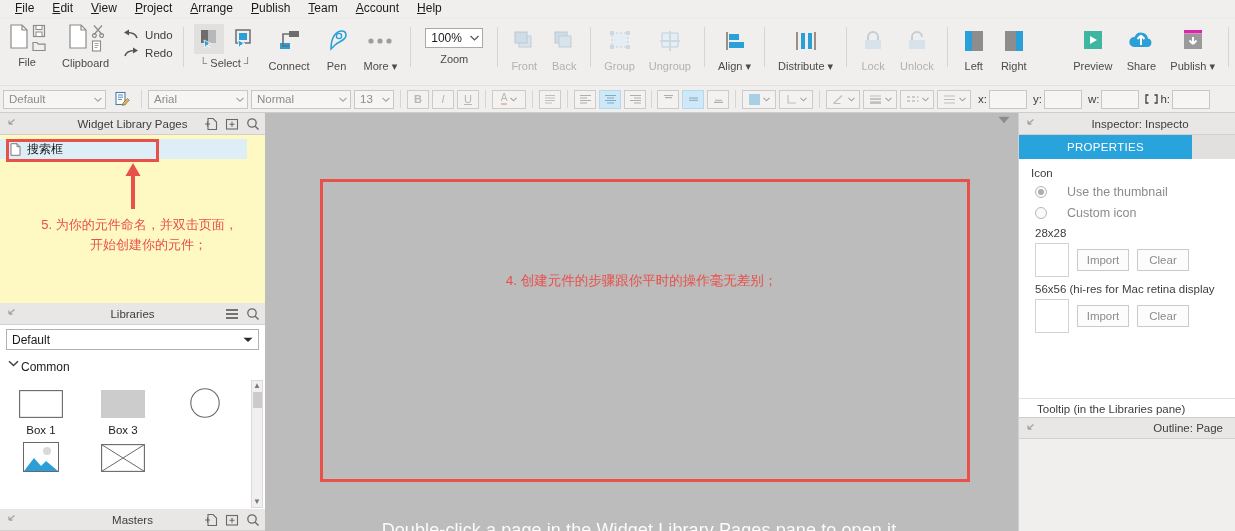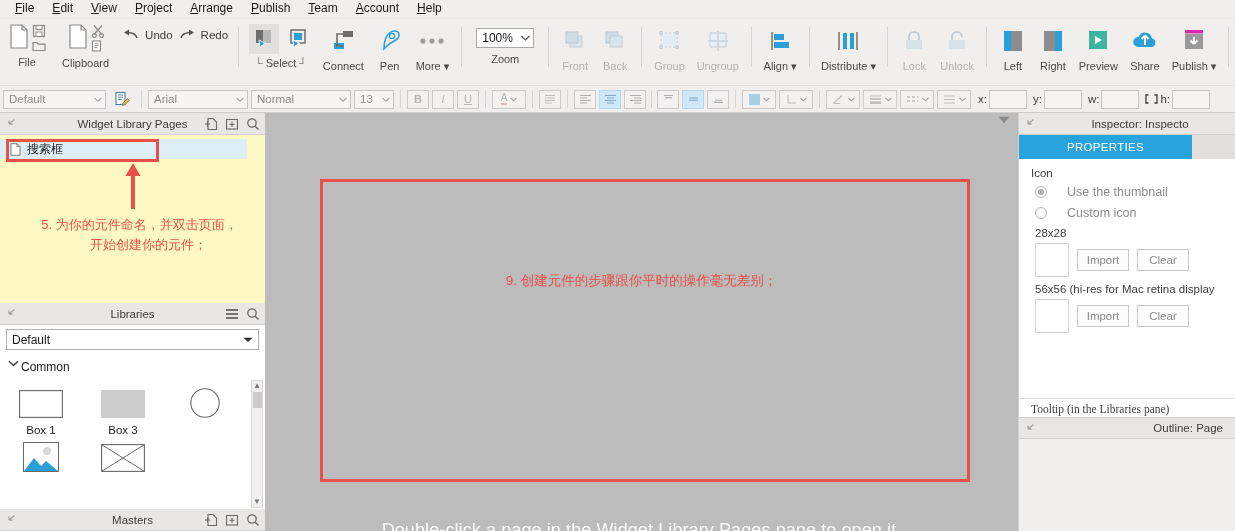--- a/index.html
+++ b/index.html
@@ -37,21 +37,21 @@
   .tbtn .lbl { font-size: 11px; color: #4a4a4a; margin-top: 3px; line-height: 12px; white-space: nowrap; }
   .tbtn.disabled .lbl { color: #b3b1b0; }
   .ticon { display: flex; align-items: center; justify-content: center; height: 32px; }
 
   
   .stackgrp { display: flex; flex-direction: column; align-items: center; padding: 5px 8px 0 8px; }
   .stackrow { display: flex; align-items: flex-start; }
   .stackcol { display: flex; flex-direction: column; gap: 2px; margin-left: 2px; }
   .stackgrp .lbl { font-size: 11px; color: #4a4a4a; margin-top: 4px; line-height: 12px; }
 
-  .undoredo { display: flex; flex-direction: row; justify-content: center;
+  .undoredo { display: flex; flex-direction: column; justify-content: center;
               padding: 10px 4px 0 6px; gap: 6px; }
   .urrow { display: flex; align-items: center; gap: 6px; }
   .urrow span { font-size: 11.5px; color: #3d3d3d; }
 
   .selgrp { display: flex; flex-direction: column; align-items: center; padding: 5px 4px 0 4px; }
   .selicons { display: flex; gap: 4px; }
   .selbox { width: 30px; height: 30px; display: flex; align-items: center; justify-content: center; }
   .selbox.active { background: #e2e0df; }
   .selrow { display: flex; align-items: center; gap: 3px; margin-top: 3px; }
   .selrow .lbl { font-size: 11px; color: #4a4a4a; }
@@ -185,22 +185,22 @@
   }
   .radio .dot { width: 6px; height: 6px; border-radius: 50%; background: #b0aeac; }
   .sizeline { font-size: 11.5px; color: #3d3d3d; margin: 5px 0 4px 4px; white-space: nowrap; }
   .iconrow { display: flex; align-items: center; gap: 8px; padding-left: 4px; margin-bottom: 6px; }
   .iconwell { width: 34px; height: 34px; border: 1px solid #d5d3d2; background: #fff; }
   .ibtn {
     width: 52px; height: 22px; border: 1px solid #cdcbca; background: #fcfcfc;
     display: flex; align-items: center; justify-content: center;
     font-size: 11.5px; color: #8d8b8a;
   }
-  .tooltip-line { position: absolute; left: 12px; bottom: 2px; font-size: 11.5px; color: #3d3d3d;
-                  white-space: nowrap; font-family: Liberation Serif, serif; }
+  .tooltip-line { position: absolute; left: 18px; bottom: 2px; font-size: 11.5px; color: #3d3d3d;
+                  white-space: nowrap; }
   .insp-divider { position: absolute; left: 0; bottom: 18px; width: 217px; height: 1px; background: #e2e0df; }
   .outline-hdr { height: 22px; background: #e9e7e6; display: flex; align-items: center;
                  position: relative; border-top: 1px solid #cfcdcc; border-bottom: 1px solid #d2d0cf; }
   .outline-hdr .ptitle { flex: 1; text-align: right; font-size: 11.5px; color: #3d3d3d; padding-right: 12px; }
   .outline-body { background: #f0efee; height: 86px; }
 
   .ico { display: block; }
 </style>
 </head>
 <body>
@@ -843,21 +843,21 @@
     </div>
   </div>
 
   <div class="canvas">
     <span class="canvas-topchev">
       <svg class="ico" width="12" height="8" viewBox="0 0 12 8">
           <path d="M0.5 0.8h11L6 7.2z" fill="#8b8b8b"></path>
         </svg>
     </span>
     <div class="canvas-redrect"></div>
-    <div class="canvas-anno">9. 创建元件的步骤跟你平时的操作毫无差别；</div>
+    <div class="canvas-anno">4. 创建元件的步骤跟你平时的操作毫无差别；</div>
     <div class="canvas-hint">Double-click a page in the Widget Library Pages pane to open it.</div>
   </div>
 
   <div class="rightpanel">
     <div class="insp-hdr">
       <span class="pileft" style="position:absolute;left:6px;top:4px;">
         <svg class="ico" width="11" height="11" viewBox="0 0 11 11">
             <path d="M8.5 2.5L3 7M3 7V3.5M3 7h3.5" stroke="#a5a3a2" stroke-width="1.3" fill="none"></path>
           </svg>
       </span>

